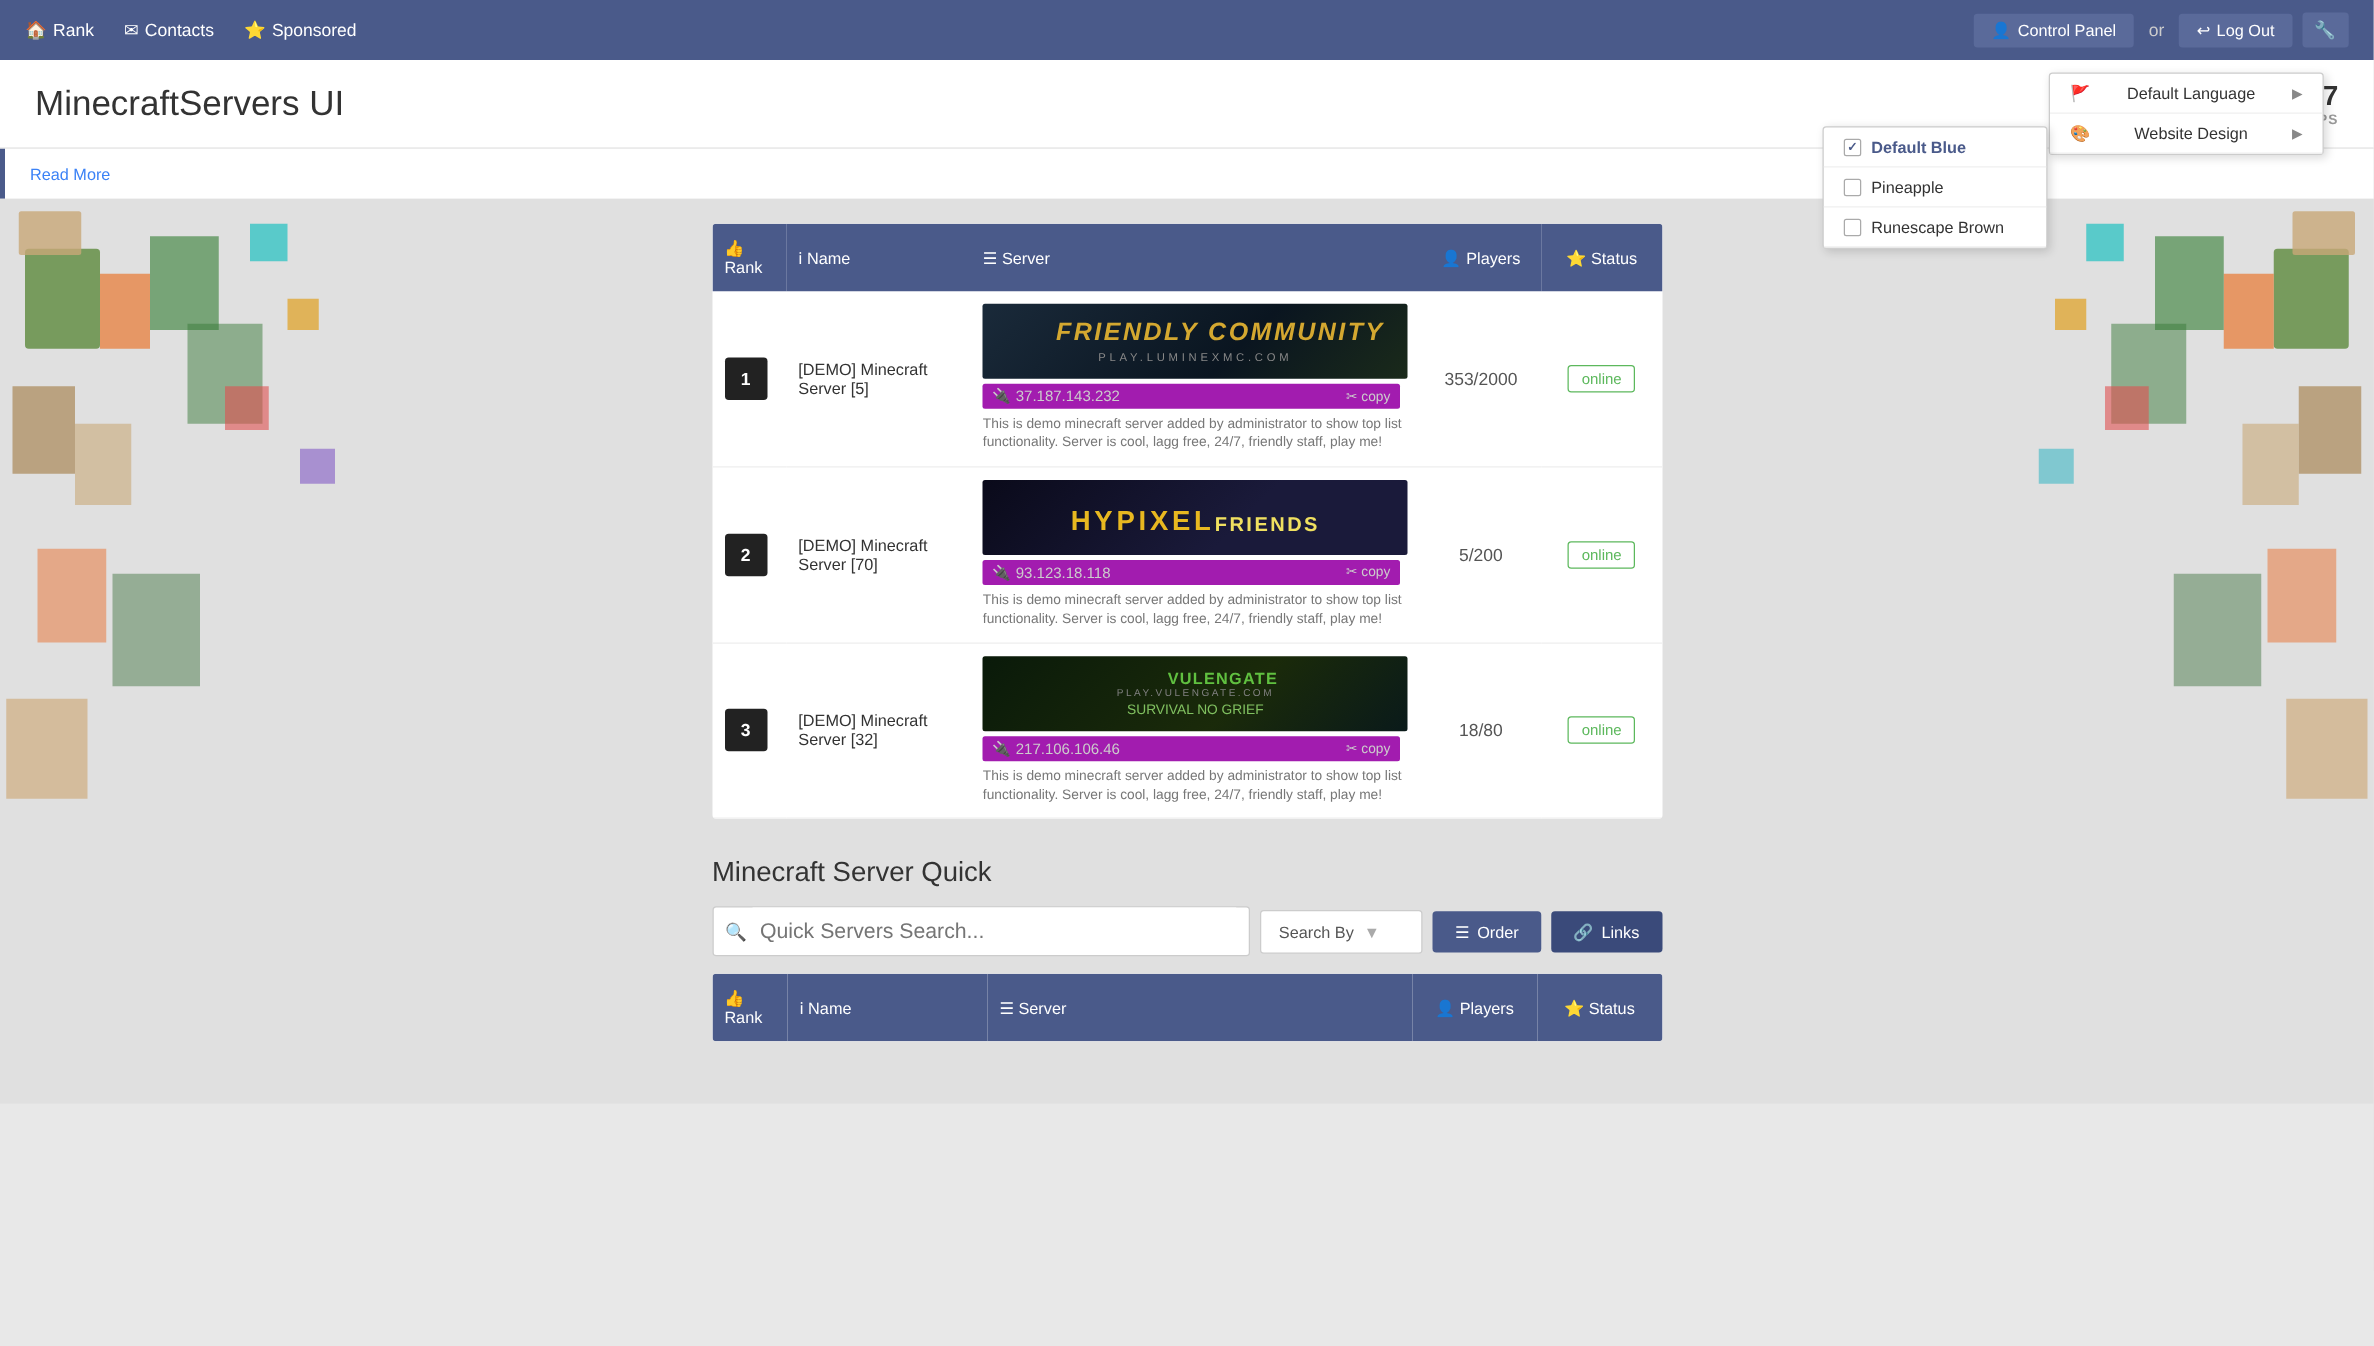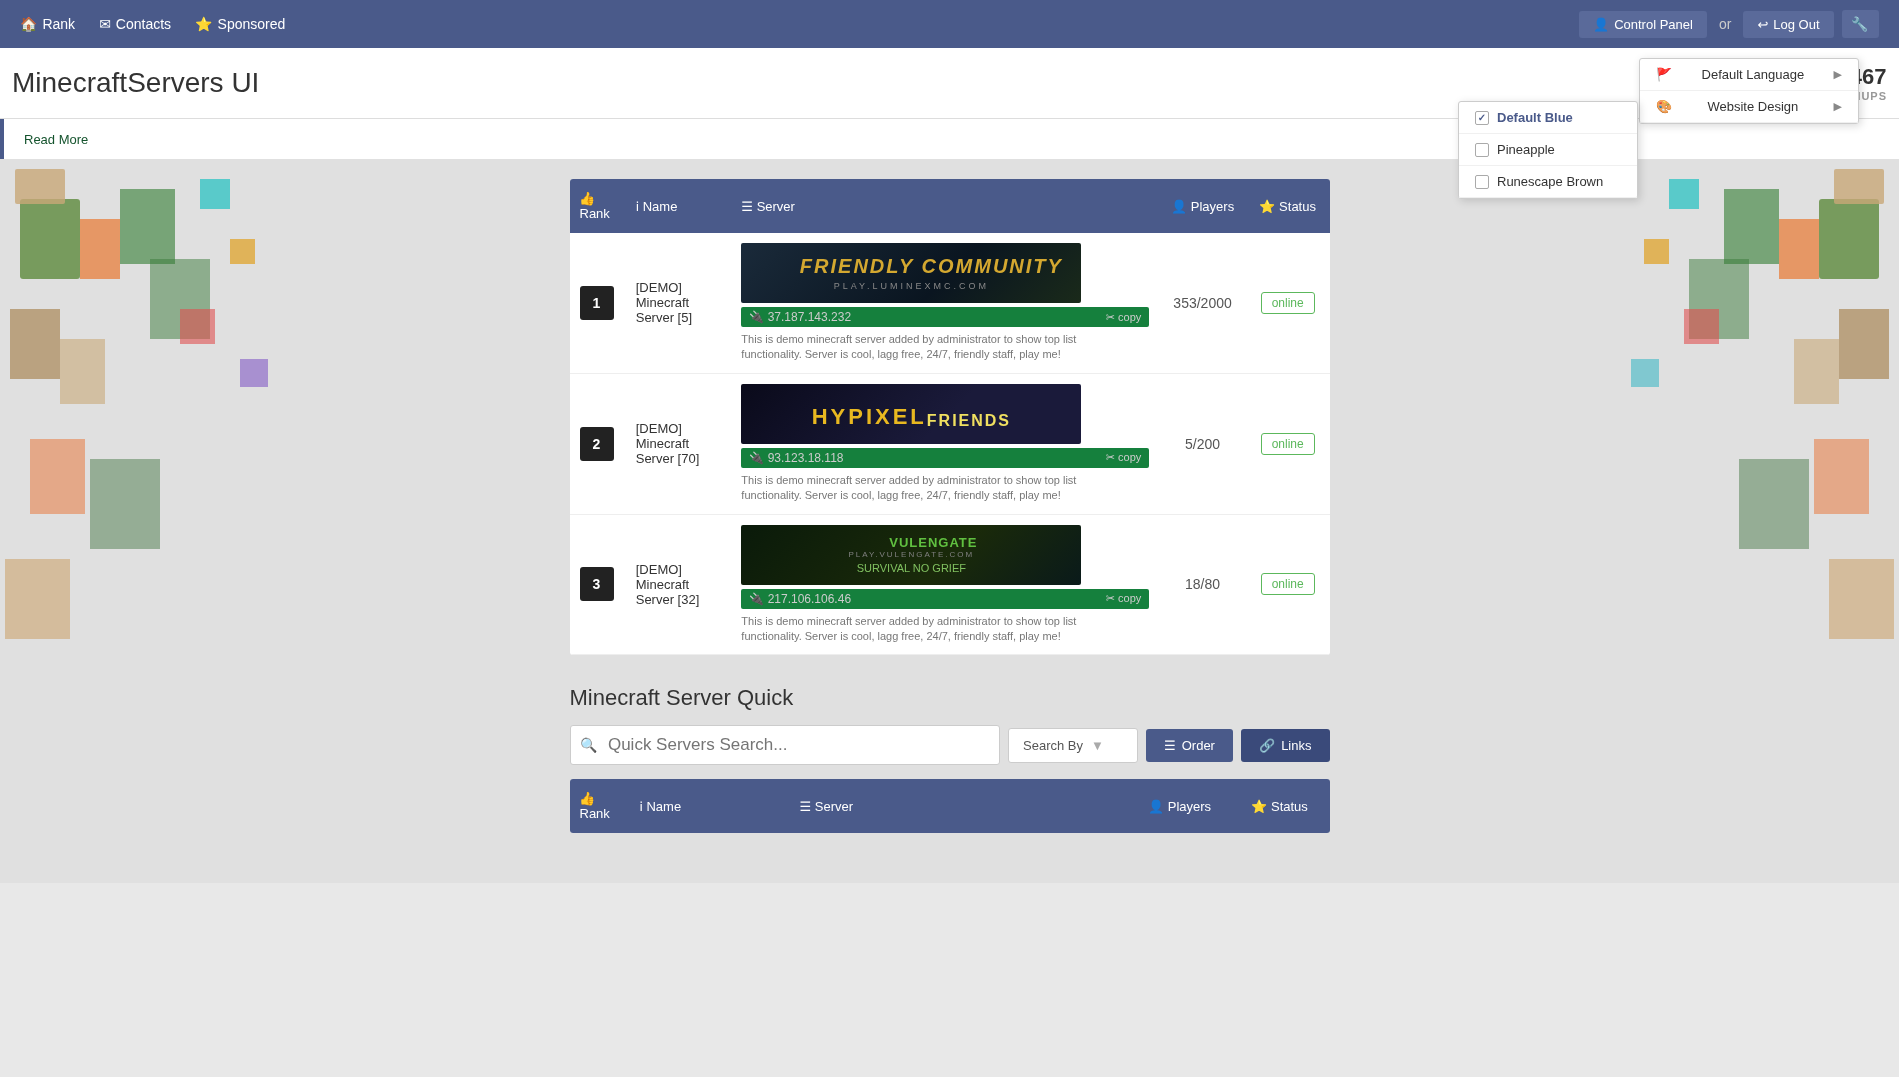--- a/index.html
+++ b/index.html
@@ -96,21 +96,21 @@
     }
     .dropdown-sub-item.active { color: #4a5a8a; font-weight: 600; }
     .checkbox-icon { 
       width: 14px; height: 14px; border: 1px solid #aaa; border-radius: 2px;
       display: inline-flex; align-items: center; justify-content: center; font-size: 10px; color: #4a5a8a;
     }
 
     
     .header {
       background: #fff;
-      padding: 16px 12px;
+      padding: 16px 28px;
       display: flex;
       align-items: center;
       justify-content: space-between;
       border-bottom: 1px solid #ddd;
     }
     .site-title { font-size: 28px; font-weight: 300; color: #333; }
     .header-stats { display: flex; gap: 30px; }
     .stat-item { text-align: center; display: flex; align-items: center; gap: 8px; }
     .stat-num { font-size: 22px; font-weight: bold; color: #333; }
     .stat-label { font-size: 11px; color: #999; letter-spacing: 1px; font-weight: 600; }
@@ -119,21 +119,21 @@
     
     .banner {
       background: #fff;
       border-left: 4px solid #4a5a8a;
       padding: 12px 20px;
       margin: 0;
     }
     .banner-text { font-size: 13px; color: #555; line-height: 1.5; }
     .banner-text b { color: #333; }
     .banner-text .strikethrough { text-decoration: line-through; }
-    .banner-link { color: #14532d; text-decoration: none; font-size: 13px; }
+    .banner-link { color: #3b82f6; text-decoration: none; font-size: 13px; }
 
     
     .section-title {
       font-size: 22px;
       font-weight: 400;
       color: #333;
       margin-bottom: 14px;
       padding-left: 0;
     }
 
@@ -182,29 +182,29 @@
     .server-name-cell { font-size: 13px; color: #333; }
     .server-banner-img {
       width: 340px;
       height: 60px;
       display: block;
       border-radius: 2px;
       overflow: hidden;
       margin-bottom: 4px;
     }
     .ip-bar {
-      background: #15803d;
+      background: #a21caf;
       color: #ccc;
       font-size: 12px;
       padding: 3px 8px;
       display: flex;
       align-items: center;
       justify-content: space-between;
       border-radius: 2px;
-      width: 408px;
+      width: 334px;
     }
     .ip-bar .copy-btn {
       background: none;
       border: none;
       color: #ccc;
       cursor: pointer;
       font-size: 11px;
       display: flex;
       align-items: center;
       gap: 3px;

